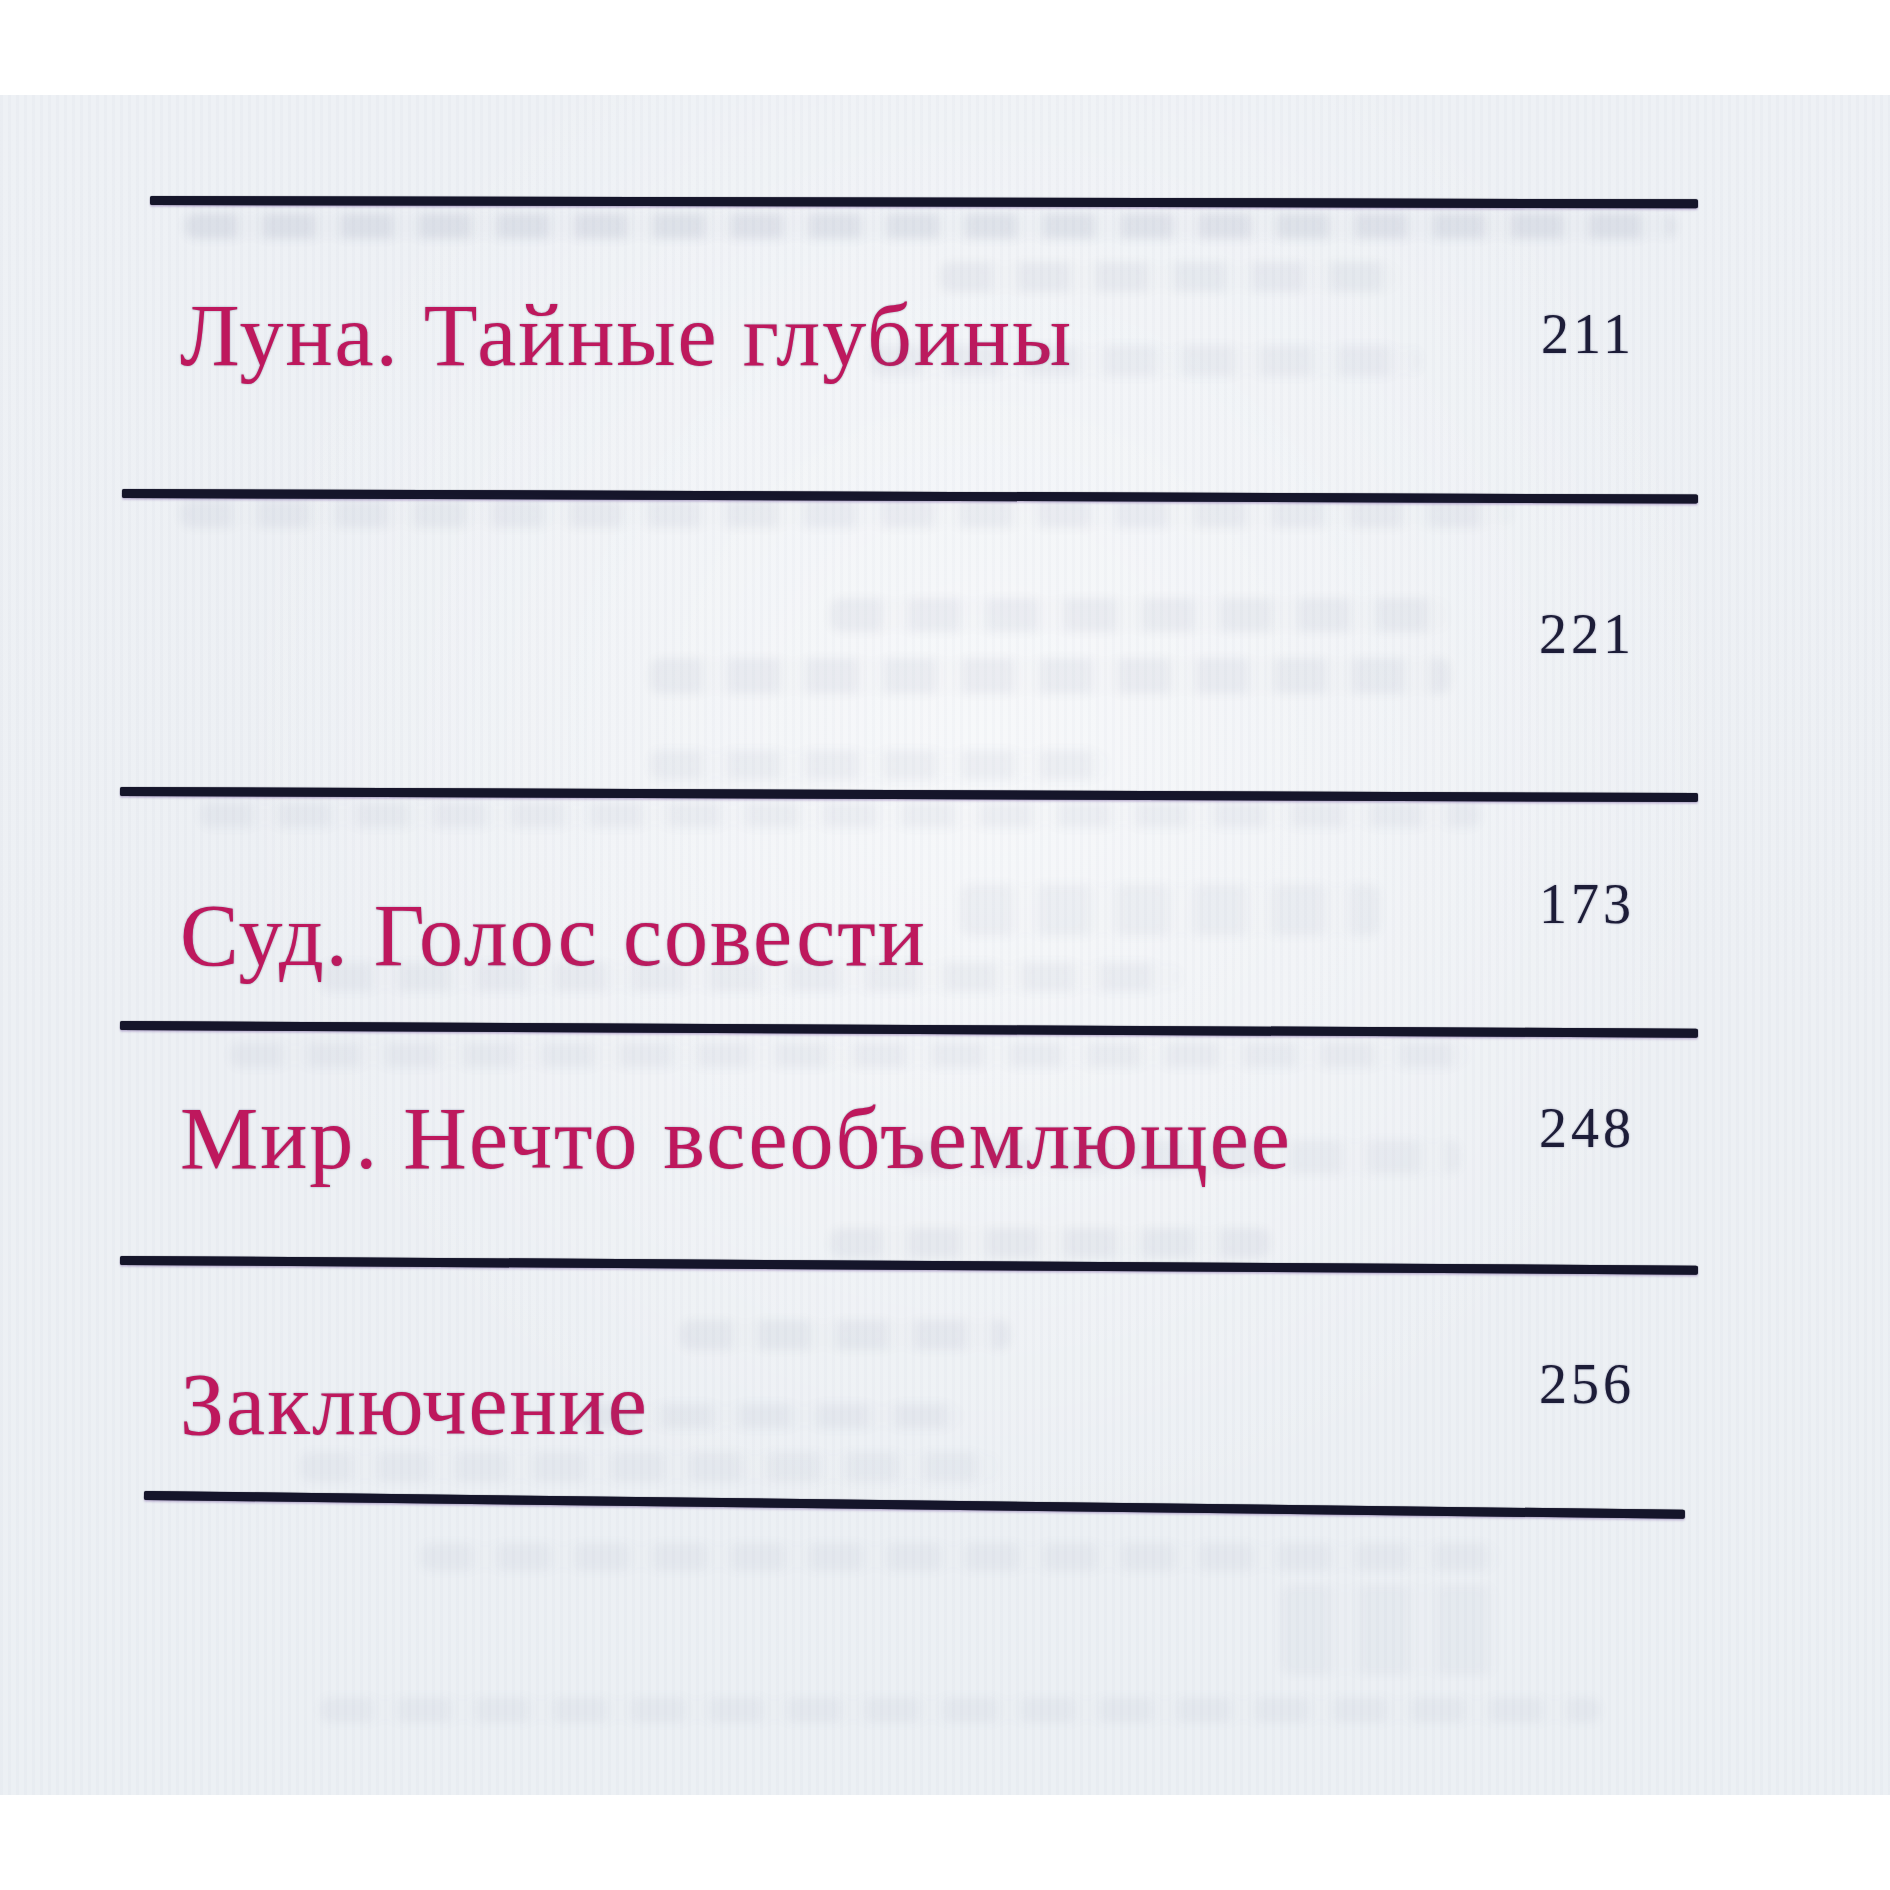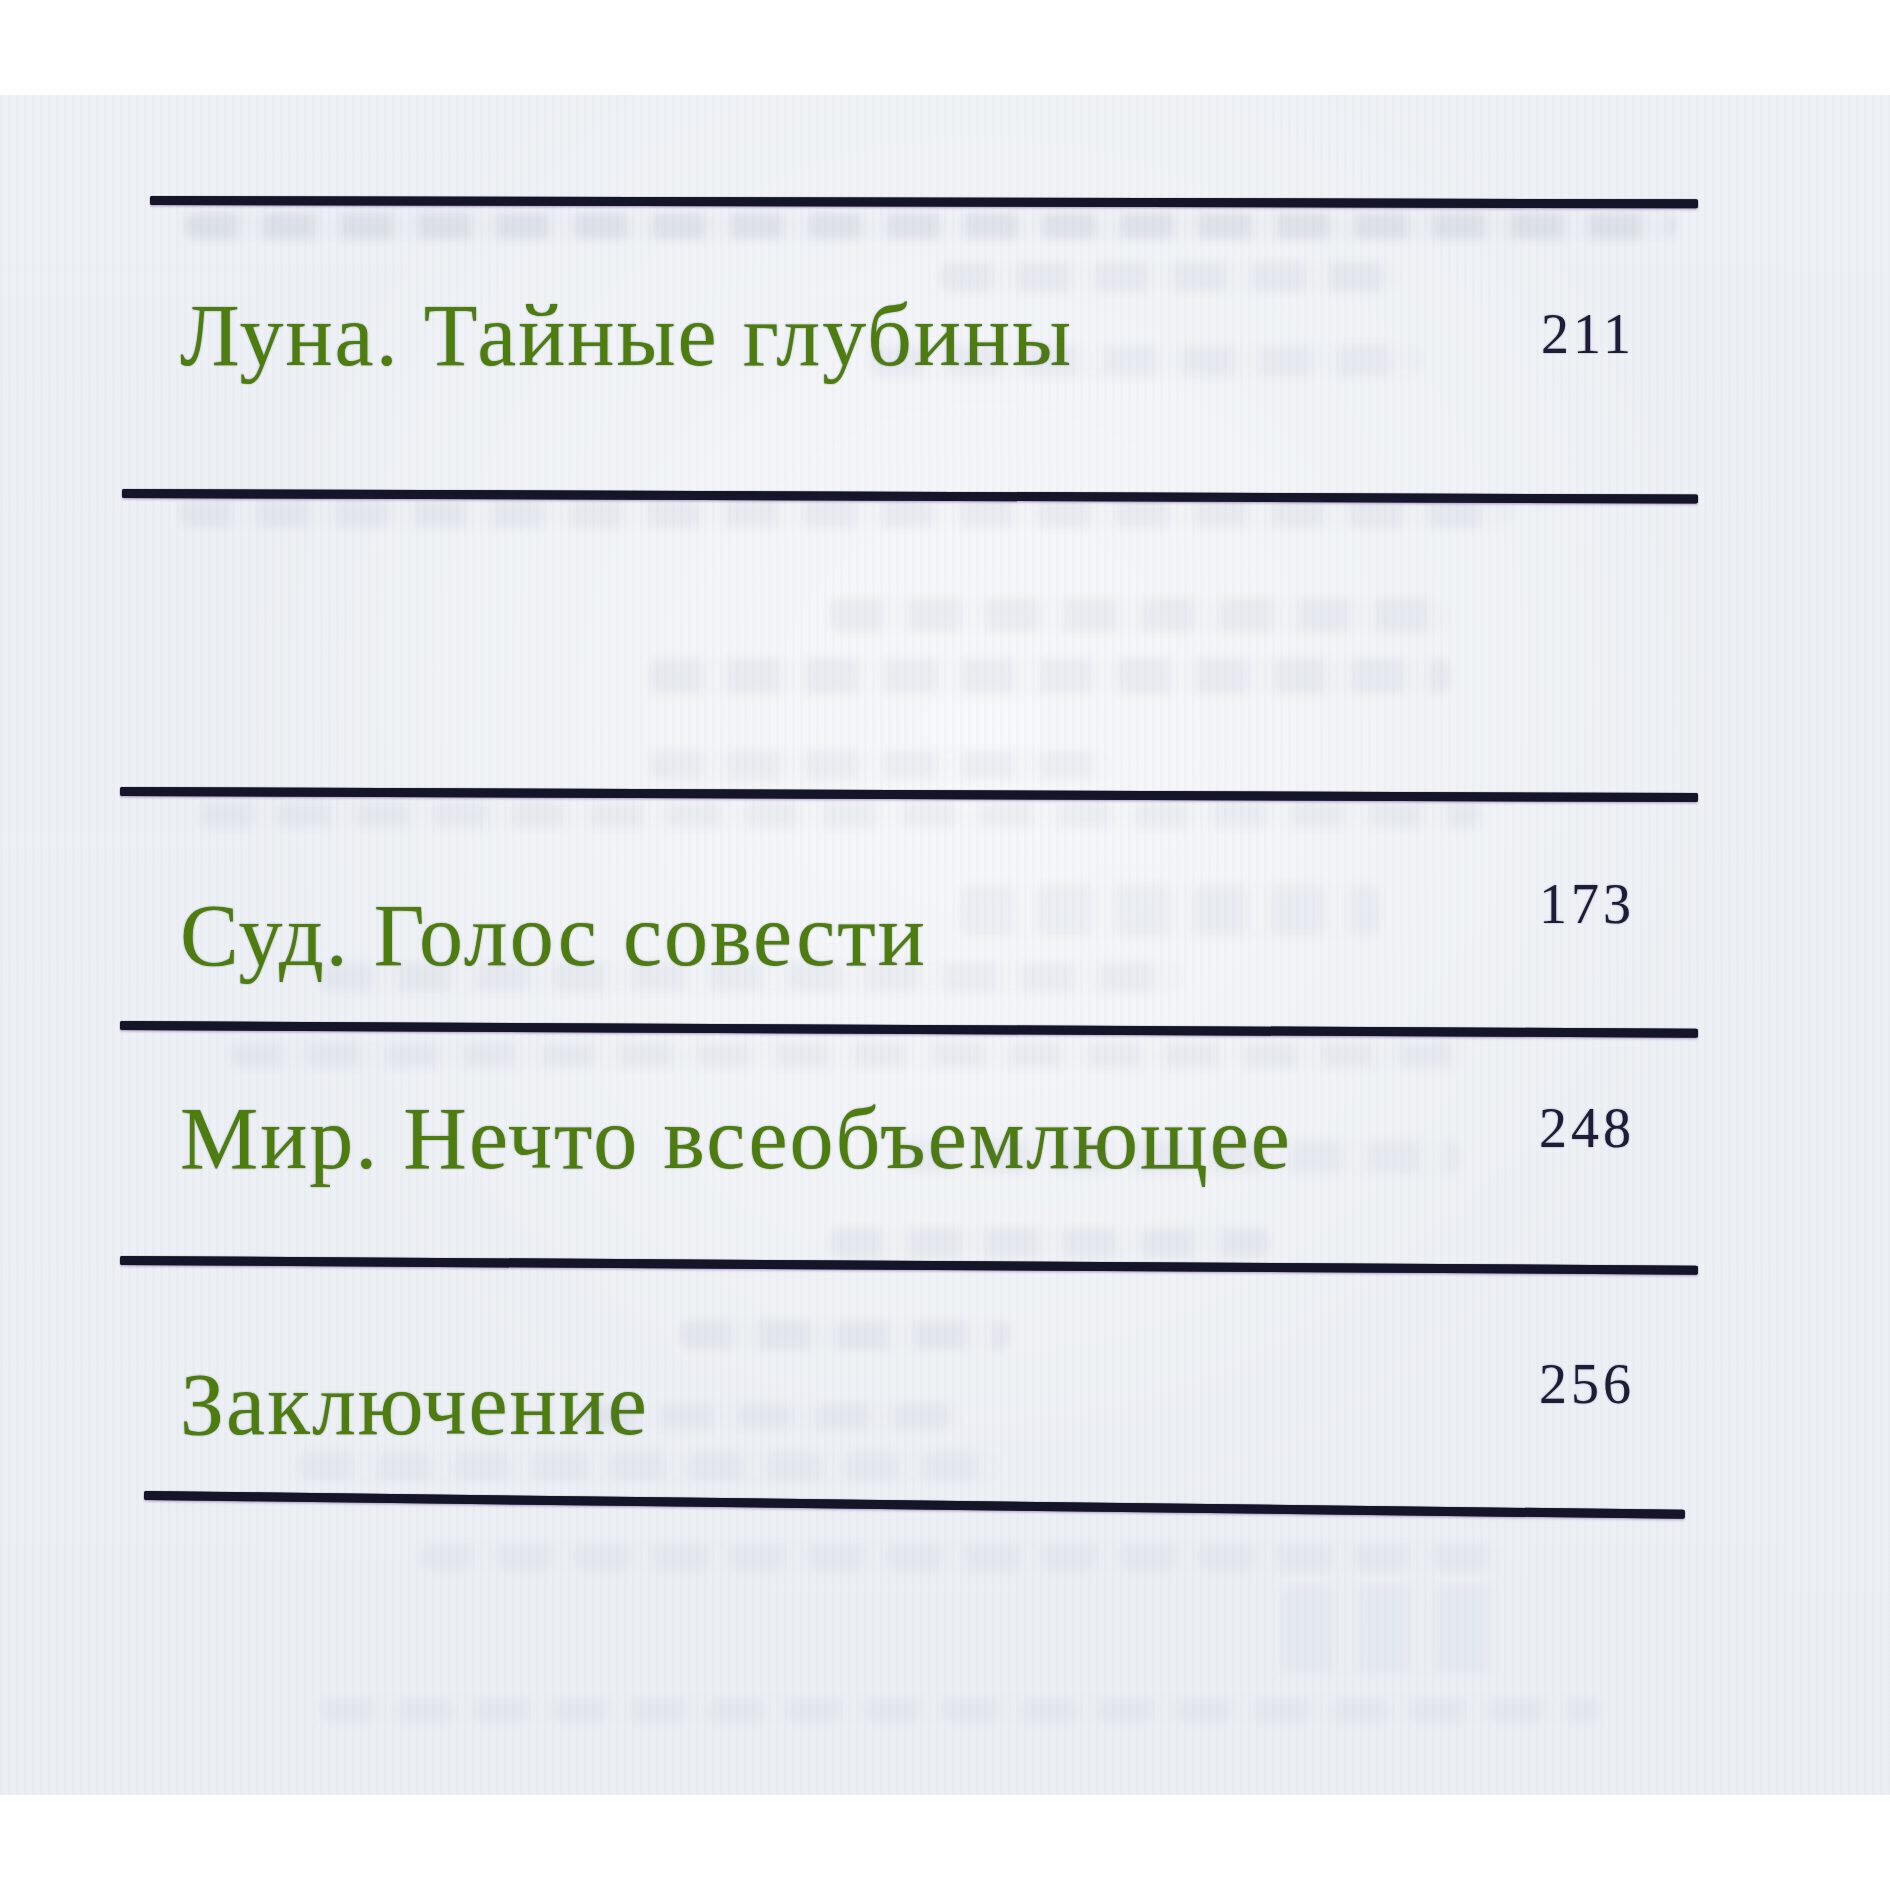--- a/index.html
+++ b/index.html
@@ -34,21 +34,21 @@
     height: 9px;
     background: #15152a;
     border-radius: 2px;
     box-shadow: 0 2px 2px rgba(110,75,160,0.28), 0 0 1px rgba(15,15,35,0.9);
     transform-origin: left center;
   }
   
   .row-title {
     position: absolute;
     left: 180px;
-    color: #4d7c0f;
+    color: #be185d;
     font-size: 88px;
     line-height: 112px;
     letter-spacing: 2px;
     text-shadow: 0 0 2px rgba(40,40,85,0.45);
     white-space: nowrap;
   }
   .row-page {
     position: absolute;
     right: 255px;
     color: #1d1d38;
@@ -82,20 +82,21 @@
   <div class="rule" style="left:120px; top:787px;  width:1578px; transform:rotate(0.22deg);"></div>
   <div class="rule" style="left:120px; top:1021px; width:1578px; transform:rotate(0.28deg);"></div>
   <div class="rule" style="left:120px; top:1256px; width:1578px; transform:rotate(0.35deg);"></div>
   <div class="rule" style="left:144px; top:1491px; width:1541px; transform:rotate(0.70deg);"></div>
 
   <div class="row-title" style="top:280px;">
     <div>Луна. Тайные глубины</div>
   </div>
   <div class="row-page" style="top:278px;">211</div>
 
+  <div class="row-page" style="top:578px;">221</div>
 
   <div class="row-title" style="top:880px;">
     <div>Суд. Голос совести</div>
   </div>
   <div class="row-page" style="top:848px;">173</div>
 
   <div class="row-title" style="top:1083px;">
     <div>Мир. Нечто всеобъемлющее</div>
   </div>
   <div class="row-page" style="top:1072px;text-align:right;">248</div>

